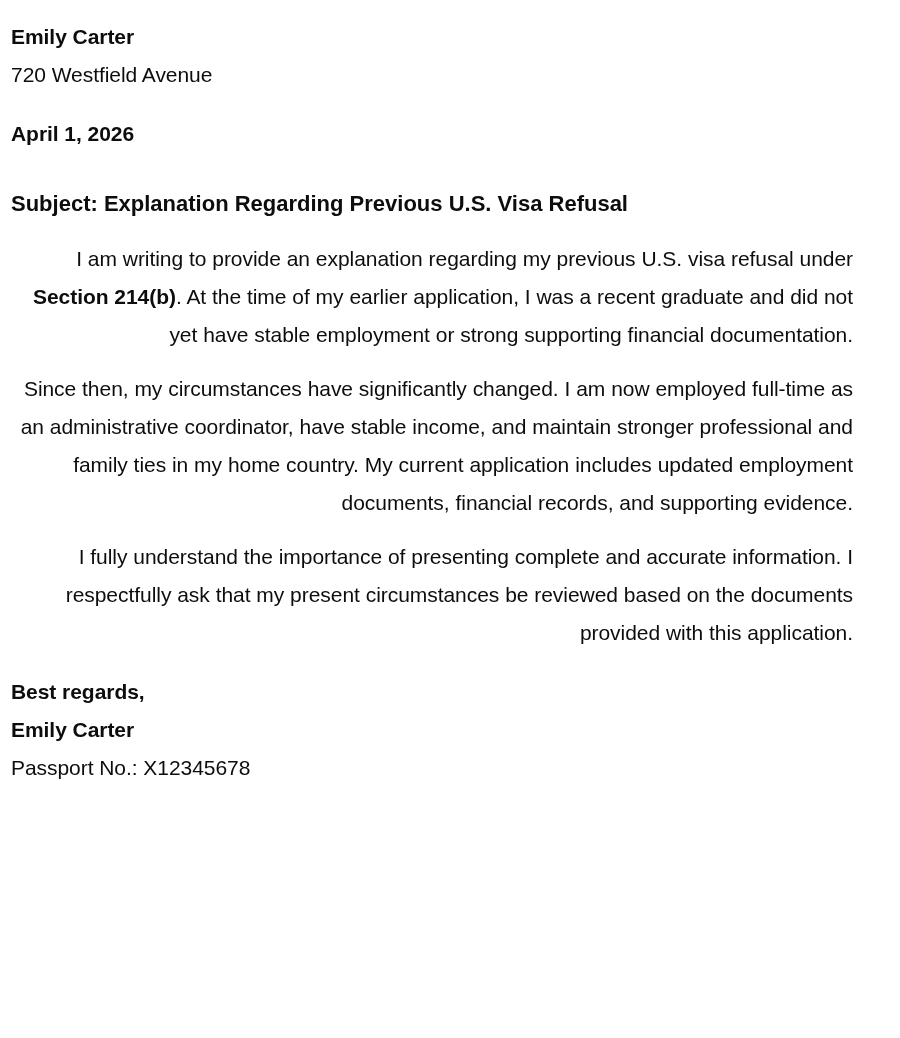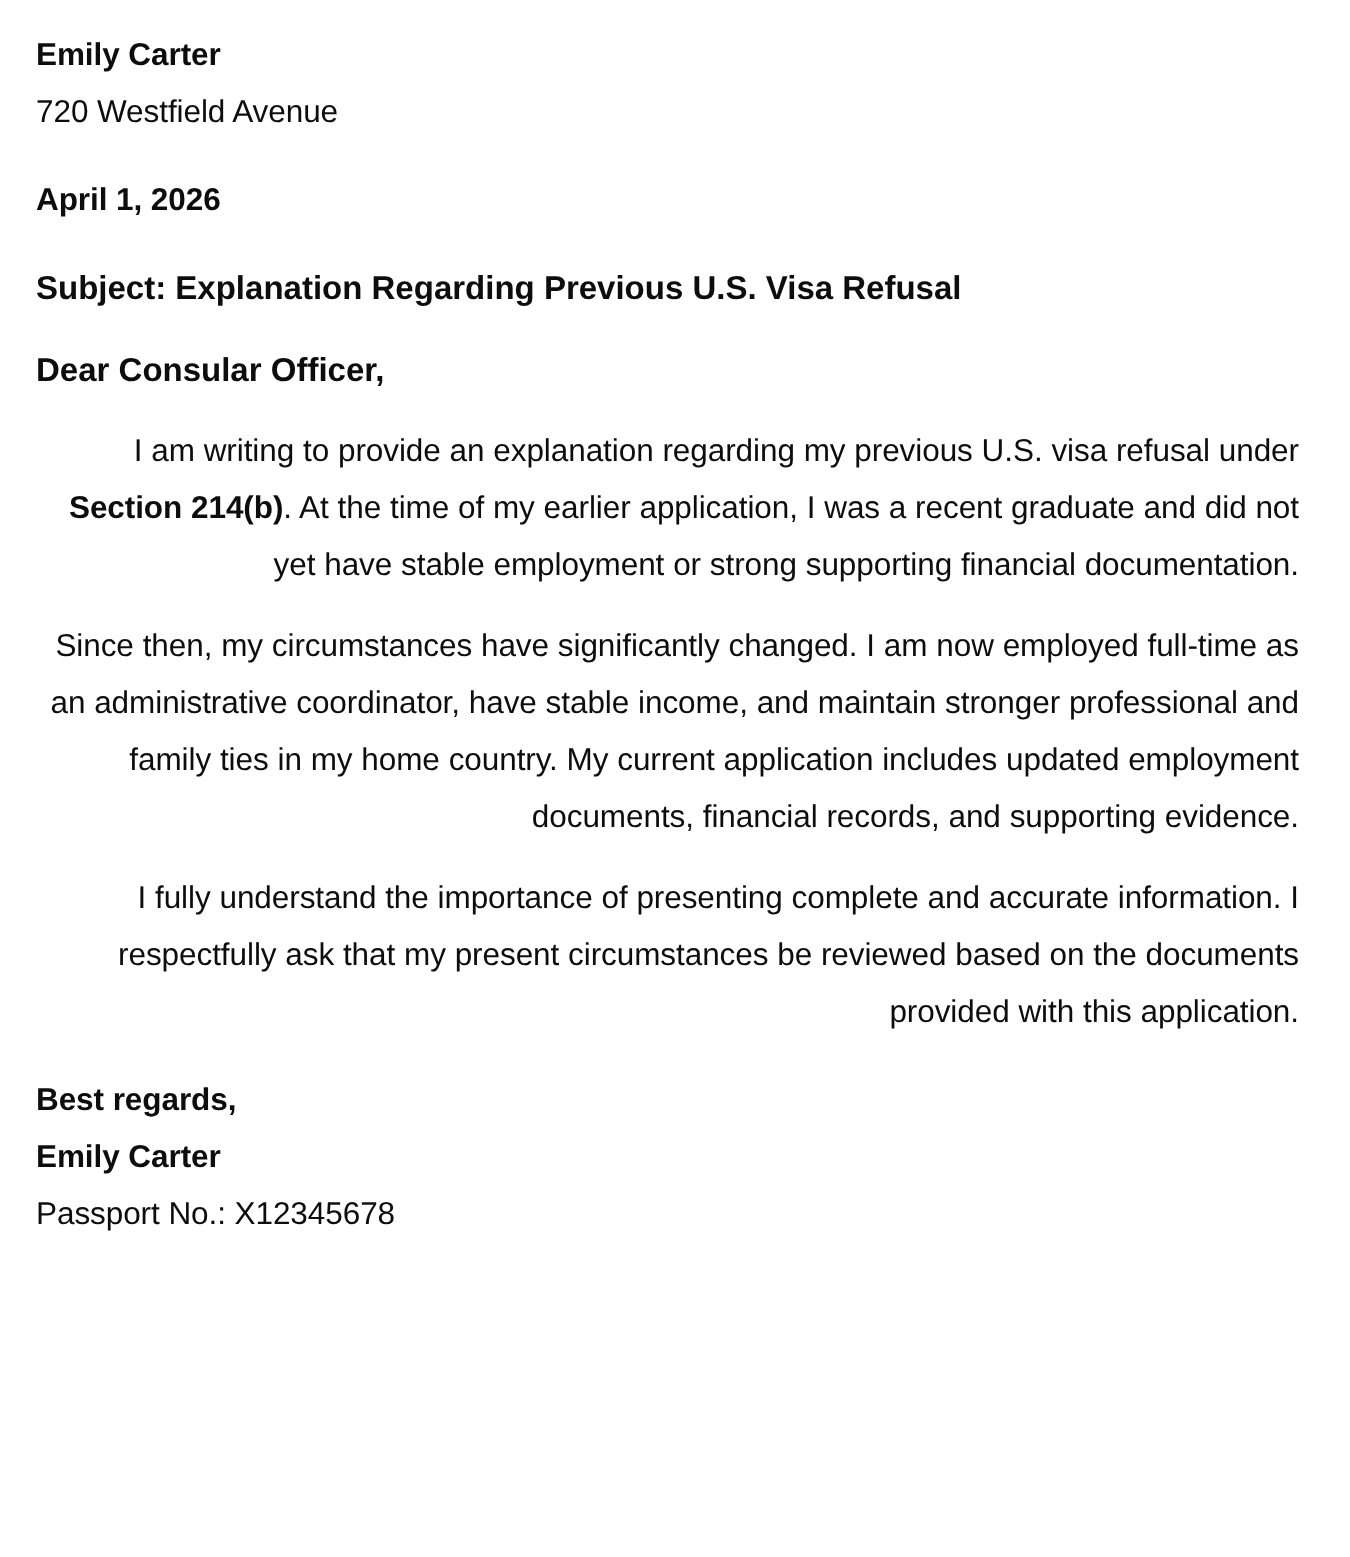--- a/index.html
+++ b/index.html
@@ -12,21 +12,21 @@
     width: 900px;
     height: 1038px;
     font-family: "Liberation Sans", "DejaVu Sans", sans-serif;
     color: #0d0d0d;
     -webkit-font-smoothing: antialiased;
   }
   .page {
     box-sizing: border-box;
     width: 900px;
     min-height: 1038px;
-    padding: 18px 30px 20px 24px;
+    padding: 18px 30px 20px 11px;
     background: #ffffff;
   }
   .letter {
     width: 842px;
   }
 
   
   .line {
     font-size: 21px;
     line-height: 38px;
@@ -58,21 +58,21 @@
 
   .heading {
     font-size: 22px;
     line-height: 38px;
     font-weight: bold;
     margin: 0 0 16px 0;
     white-space: nowrap;
   }
 
   .sender-block { margin-bottom: 21px; }
-  .date-block   { margin-bottom: 20px; }
+  .date-block   { margin-bottom: 32px; }
   .recipient-block { margin-bottom: 20px; }
   .subject-block   { margin-bottom: 17px; }
   .salutation-block{ margin-bottom: 16px; }
   .body-block      { margin-bottom: 0; }
   .closing-block   { margin-top: 21px; }
 </style>
 </head>
 <body>
 
 <div class="page">
@@ -87,23 +87,20 @@
       <div class="line bold">April 1, 2026</div>
     </div>
 
     <div class="block recipient-block">
     </div>
 
     <div class="block subject-block">
       <div class="heading">Subject: Explanation Regarding Previous U.S. Visa Refusal</div>
     </div>
 
-    <div class="block salutation-block">
-      <div class="heading">Dear Consular Officer,</div>
-    </div>
 
     <div class="block body-block">
       <p class="para"><span>I am writing to provide an explanation regarding my previous U.S. visa refusal under </span><b>Section 214(b)</b><span>. At the time of my earlier application, I was a recent graduate and did not yet have stable employment or strong supporting financial documentation.</span></p>
 
       <p class="para">Since then, my circumstances have significantly changed. I am now employed full-time as an administrative coordinator, have stable income, and maintain stronger professional and family ties in my home country. My current application includes updated employment documents, financial records, and supporting evidence.</p>
 
       <p class="para">I fully understand the importance of presenting complete and accurate information. I respectfully ask that my present circumstances be reviewed based on the documents provided with this application.</p>
     </div>
 
     <div class="block closing-block">

